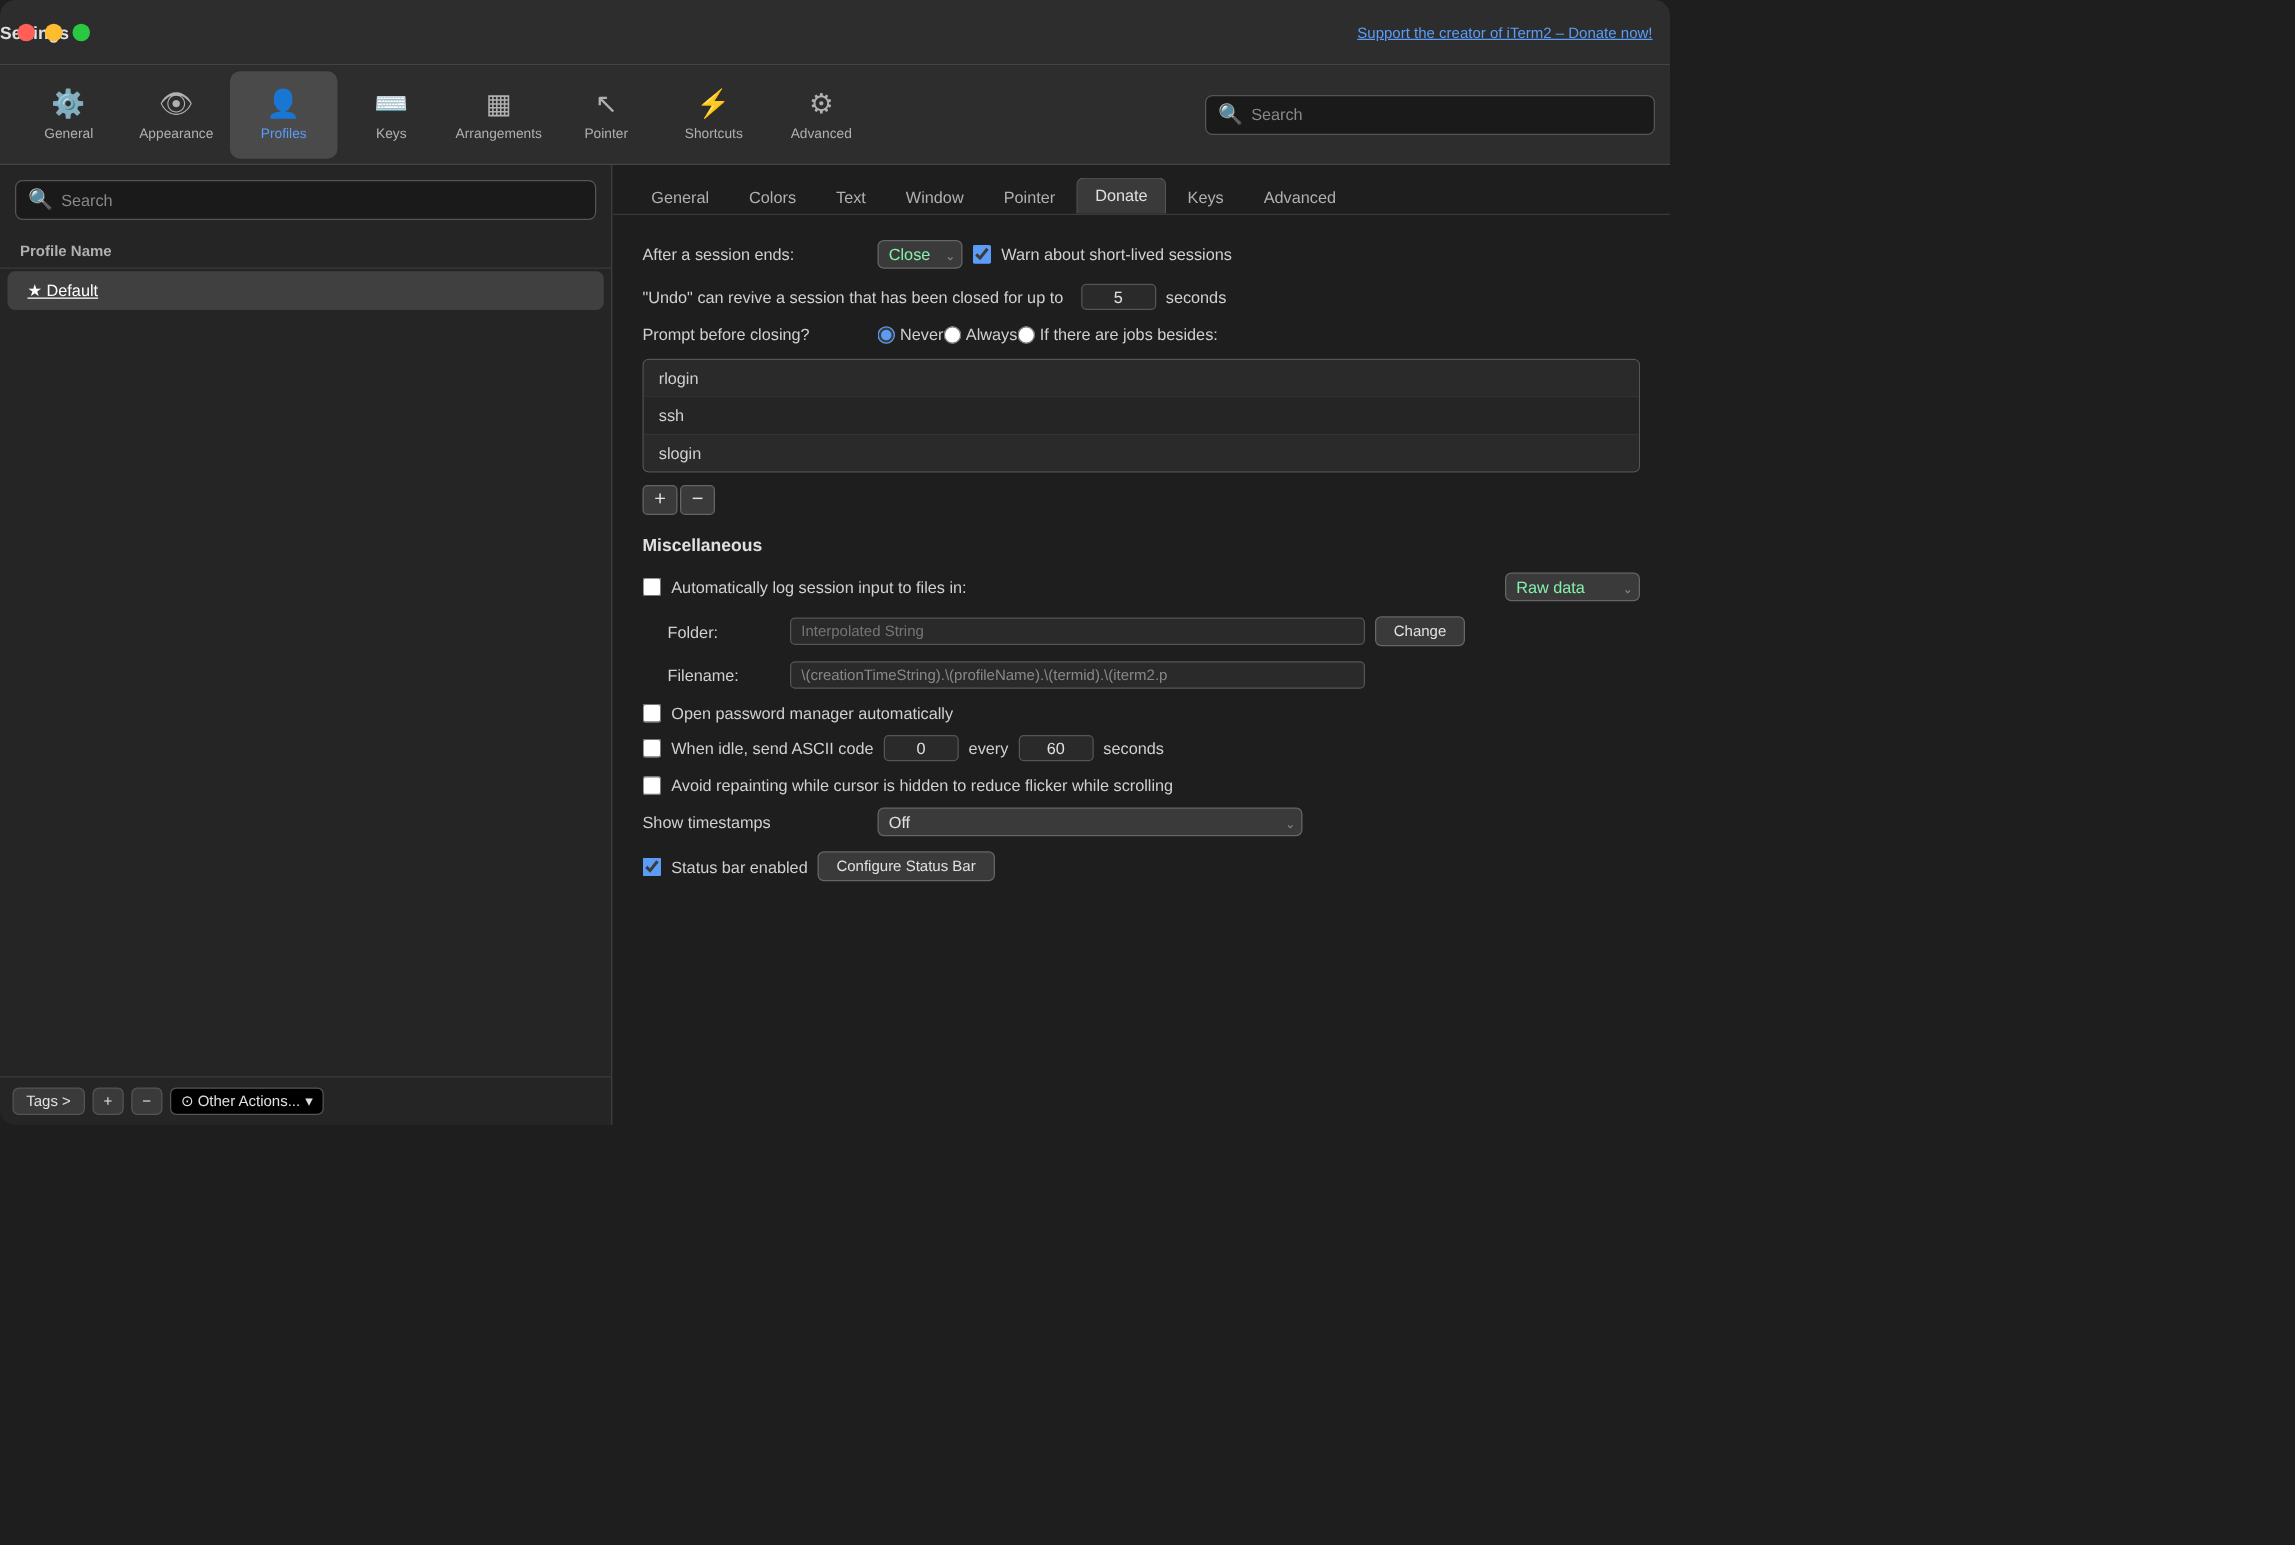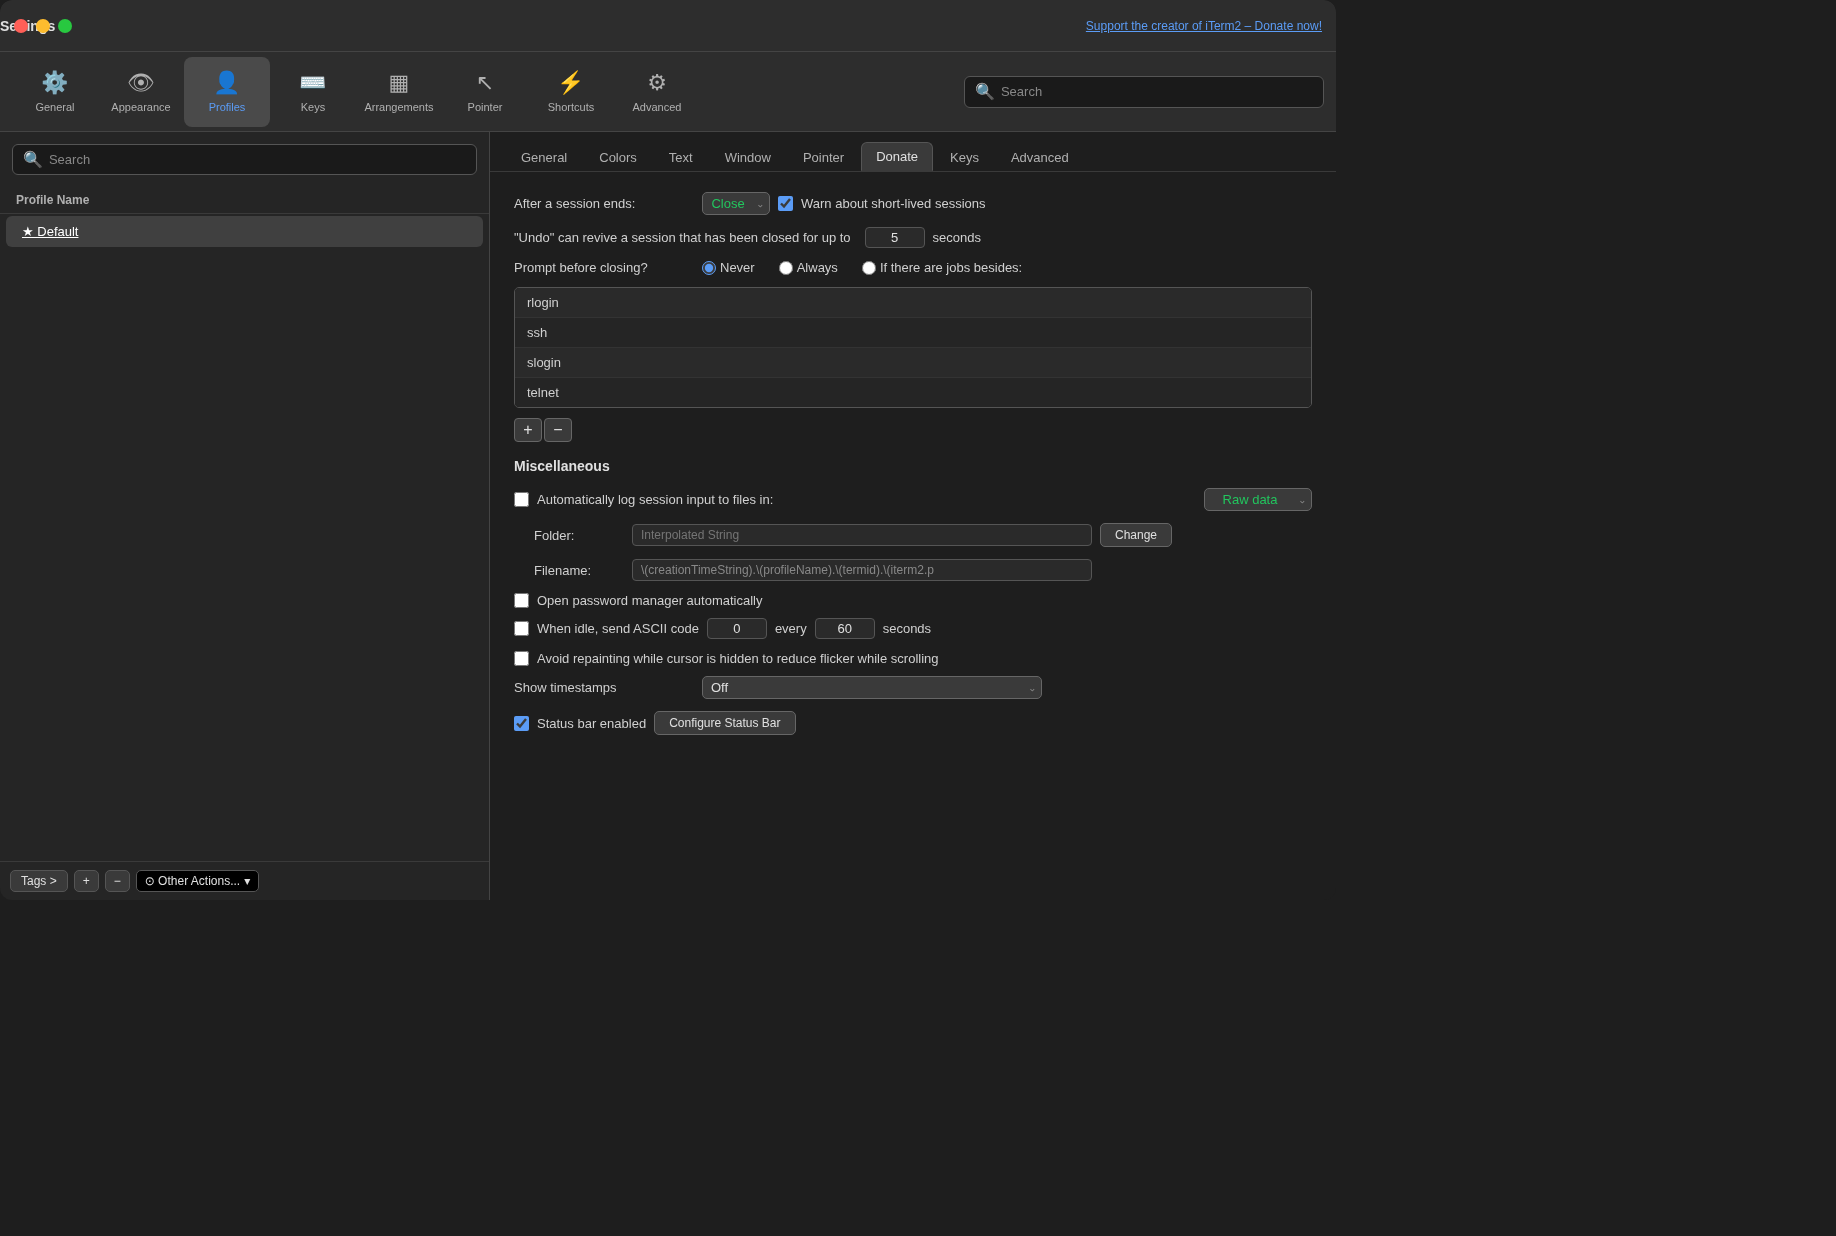--- a/index.html
+++ b/index.html
@@ -258,28 +258,27 @@
     }
     .form-label-indent {
       font-size: 13px;
       color: #d0d0d0;
       min-width: 90px;
       margin-left: 20px;
     }
     .select-box {
       background: #3a3a3a;
       border: 1px solid #666;
-      color: #22c55e;
+      color: #86efac;
       border-radius: 5px;
       padding: 3px 24px 3px 8px;
       font-size: 13px;
       appearance: none;
       cursor: pointer;
       position: relative;
-      text-align: center;
     }
     .select-wrapper {
       position: relative;
       display: inline-flex;
       align-items: center;
     }
     .select-wrapper::after {
       content: '⌃';
       position: absolute;
       right: 6px;
@@ -399,21 +398,21 @@
     }
 
     
     .settings-panel::-webkit-scrollbar { width: 8px; }
     .settings-panel::-webkit-scrollbar-track { background: #1e1e1e; }
     .settings-panel::-webkit-scrollbar-thumb { background: #444; border-radius: 4px; }
 
     .radio-group {
       display: flex;
       align-items: center;
-      gap: 24px;
+      gap: 0;
       flex-wrap: wrap;
     }
     .radio-option {
       display: flex;
       align-items: center;
       gap: 4px;
     }
     .radio-label {
       font-size: 13px;
       color: #d0d0d0;
@@ -559,21 +558,20 @@
             <input type="radio" name="prompt" id="jobs" style="">
             <label class="radio-label" for="jobs">If there are jobs besides:</label>
           </div>
         </div>
       </div>
 
       <div class="jobs-list">
         <div class="jobs-list-item">rlogin</div>
         <div class="jobs-list-item">ssh</div>
         <div class="jobs-list-item">slogin</div>
-        <div class="jobs-list-item">telnet</div>
       </div>
 
       <div class="list-buttons">
         <button class="list-btn">+</button>
         <button class="list-btn">−</button>
       </div>
 
       <div class="section-title">Miscellaneous</div>
 
       <div class="form-row">

